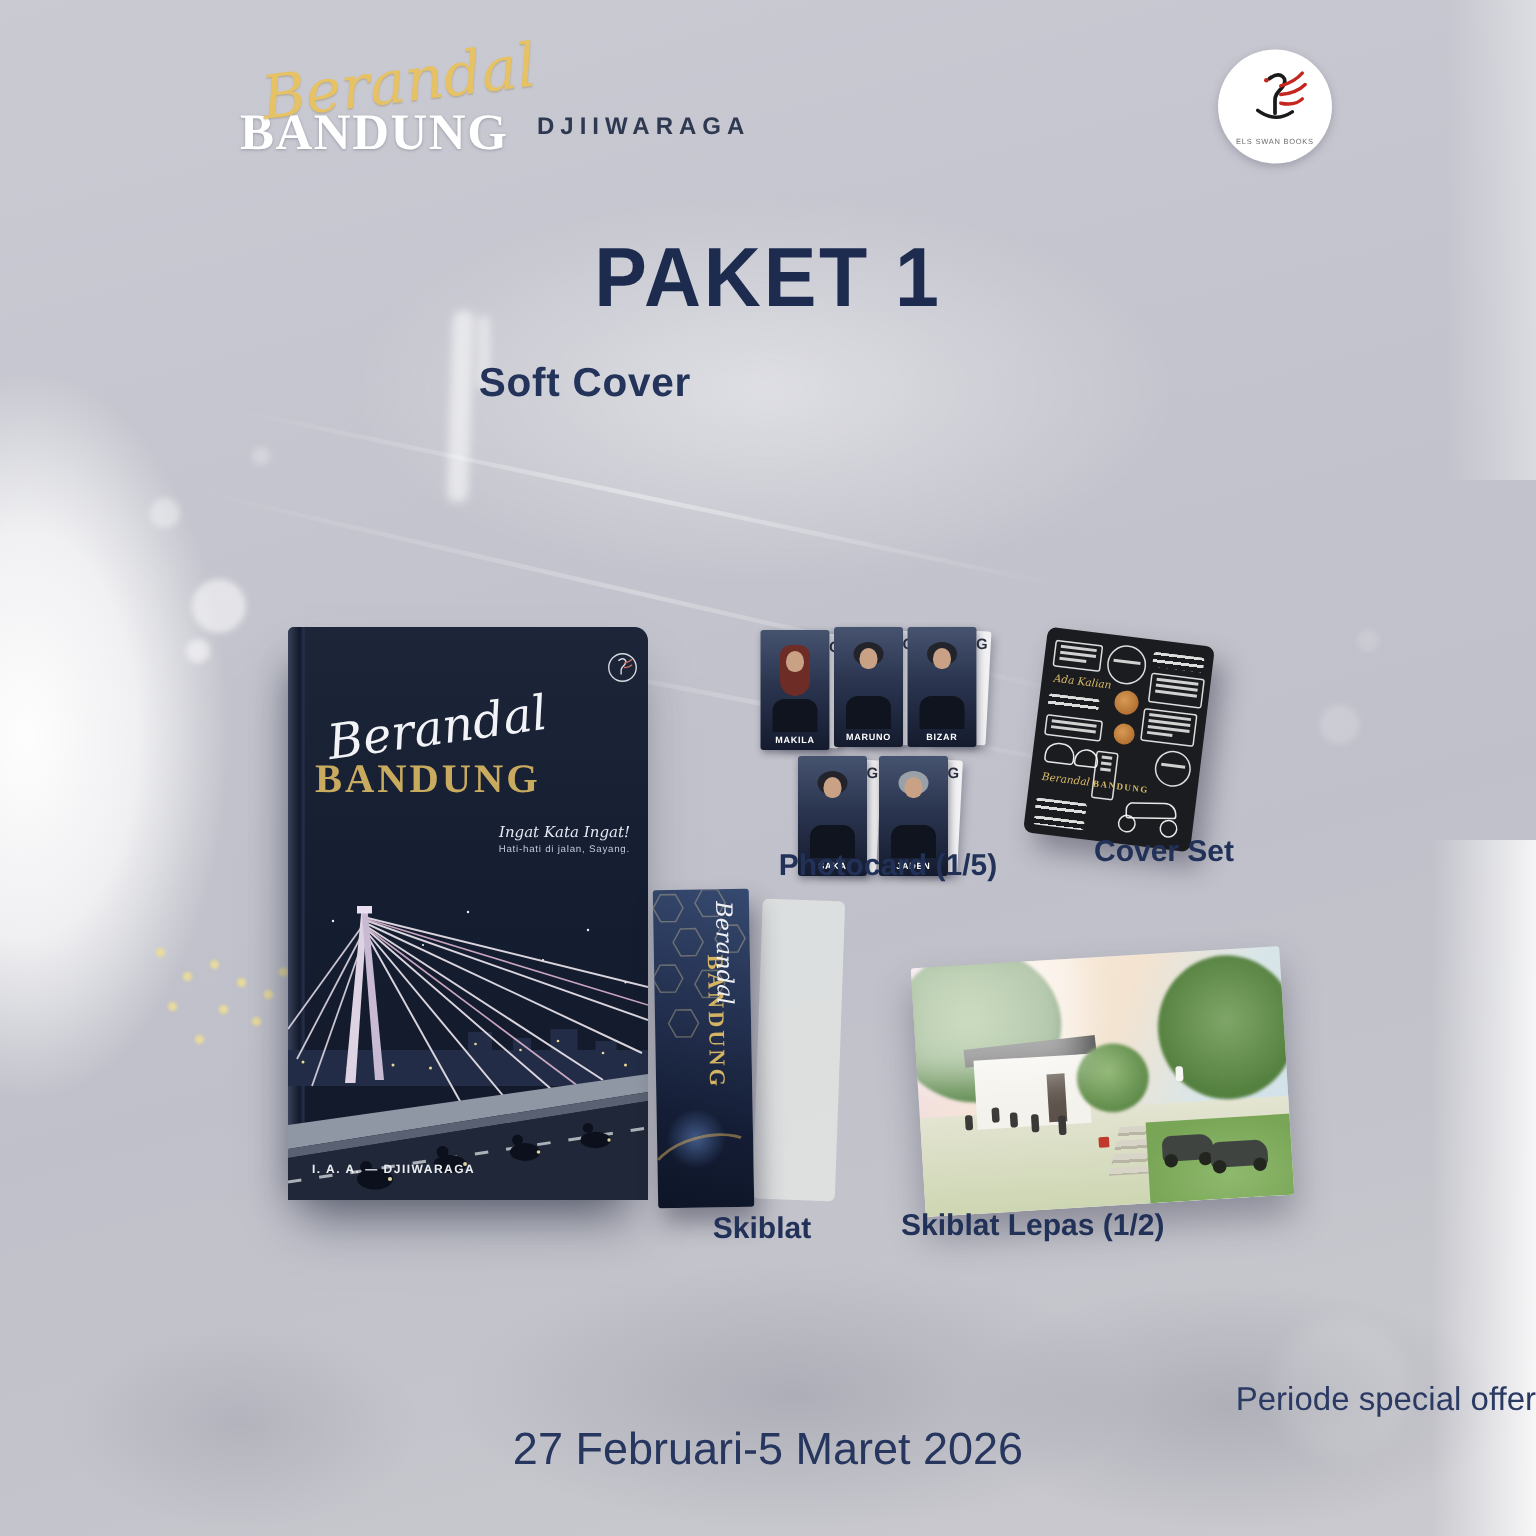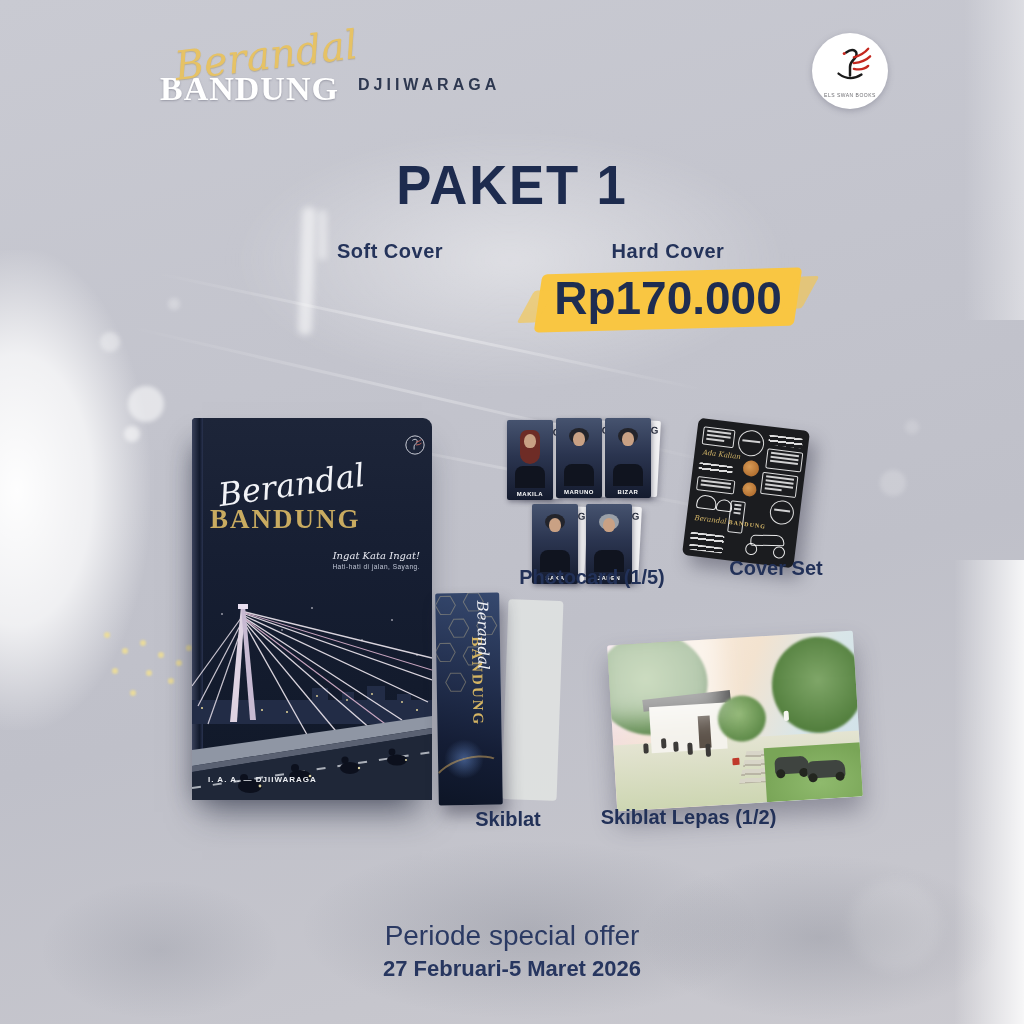--- a/index.html
+++ b/index.html
@@ -50,21 +50,21 @@
     background:#ffffff;box-shadow:0 2px 6px rgba(90,90,110,.35);}
   .pub-logo svg{position:absolute;left:15px;top:8px;}
   .pub-caption{position:absolute;left:0;bottom:11px;width:100%;text-align:center;
     font-size:5px;letter-spacing:.5px;color:#6d6d72;}
 
   
   .package-title{position:absolute;left:0;top:152px;width:100%;text-align:center;
     font-size:56px;font-weight:bold;color:#1d2b4e;letter-spacing:2px;transform:scaleX(.94);}
   .price-block{position:absolute;top:240px;width:280px;text-align:center;}
   .pb-soft{left:250px;} .pb-hard{left:528px;}
-  .price-label{font-size:20px;font-weight:bold;color:#24335a;letter-spacing:.5px;text-align:center;}
+  .price-label{font-size:27px;font-weight:bold;color:#24335a;letter-spacing:.5px;text-align:center;}
   .price{position:relative;display:inline-block;margin-top:8px;}
   .hl-bg{position:absolute;left:-16px;right:-16px;top:0;bottom:-4px;background:#f9c642;
     transform:rotate(-1.5deg) skew(-10deg);border-radius:5px;}
   .hl-bg::before{content:"";position:absolute;left:-12px;top:28%;width:20px;height:55%;
     background:#f9c642;opacity:.6;transform:skew(-22deg);border-radius:3px;}
   .hl-bg::after{content:"";position:absolute;right:-12px;top:15%;width:20px;height:55%;
     background:#f9c642;opacity:.6;transform:skew(-22deg);border-radius:3px;}
   .price-text{position:relative;font-size:46px;font-weight:bold;color:#1e2d51;letter-spacing:0;}
 
   
@@ -175,22 +175,22 @@
   .sk-moto::before,.sk-moto::after{content:"";position:absolute;bottom:-4px;width:9px;height:9px;
     border-radius:50%;background:#23261f;}
   .sk-moto::before{left:1px;} .sk-moto::after{right:1px;}
   .sk-sign{position:absolute;left:118px;top:120px;width:7px;height:7px;background:#c0392b;border-radius:1px;}
   .sk-blur{position:absolute;left:-18px;top:-18px;width:130px;height:95px;
     background:rgba(255,255,255,.55);filter:blur(12px);}
   .skiblat-label{left:596px;top:806px;width:185px;}
 
   
   .footer{position:absolute;left:0;top:920px;width:100%;text-align:center;}
-  .footer-line1{font-size:28px;color:#2b3a63;}
-  .footer-line2{margin-top:4px;font-size:22px;font-weight:bold;color:#27365f;}
+  .footer-line1{font-size:22px;color:#2b3a63;text-align:right;}
+  .footer-line2{margin-top:4px;font-size:30px;font-weight:normal;color:#27365f;}
 </style>
 </head>
 <body>
 
 <div class="poster">
 
   <div class="haze"></div>
   <div class="edge-left"></div>
   <div class="edge-right"></div>
   <div class="edge-right-top"></div>
@@ -236,27 +236,20 @@
       <circle cx="18" cy="13" r="1.6" fill="#c4271f"></circle>
     </svg>
     <span class="pub-caption">ELS SWAN BOOKS</span>
   </div>
 
   <div class="package-title">PAKET 1</div>
 
   <div class="price-block pb-soft">
     <div class="price-label">Soft Cover</div>
   </div>
-  <div class="price-block pb-hard">
-    <div class="price-label">Hard Cover</div>
-    <div class="price">
-      <span class="hl-bg"></span>
-      <span class="price-text">Rp170.000</span>
-    </div>
-  </div>
 
   <div class="book">
     <div class="book-spine"></div>
     <svg class="book-emblem" viewBox="0 0 24 24">
       <circle cx="12" cy="12" r="10" fill="none" stroke="#d8dae2" stroke-width="1"></circle>
       <path d="M9 7 c4 -3 7 0 4.5 3 c-1.5 1.6 -2.5 2.2 -2.5 4 l0 3" stroke="#d8dae2" stroke-width="1" fill="none"></path>
       <path d="M13 9 q4 -1 6 -3 M13 12 q4 0 6 -2" stroke="#c86a60" stroke-width="1" fill="none"></path>
     </svg>
     <span class="book-script">Berandal</span>
     <span class="book-caps">BANDUNG</span>

